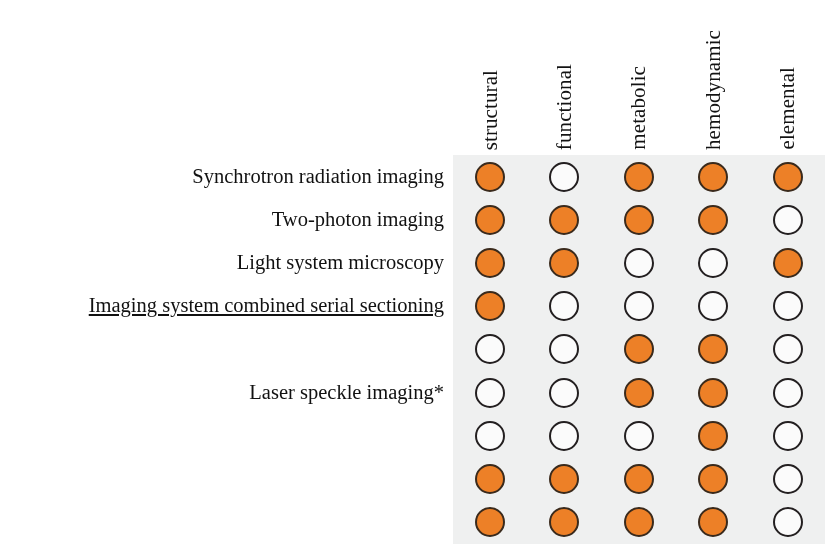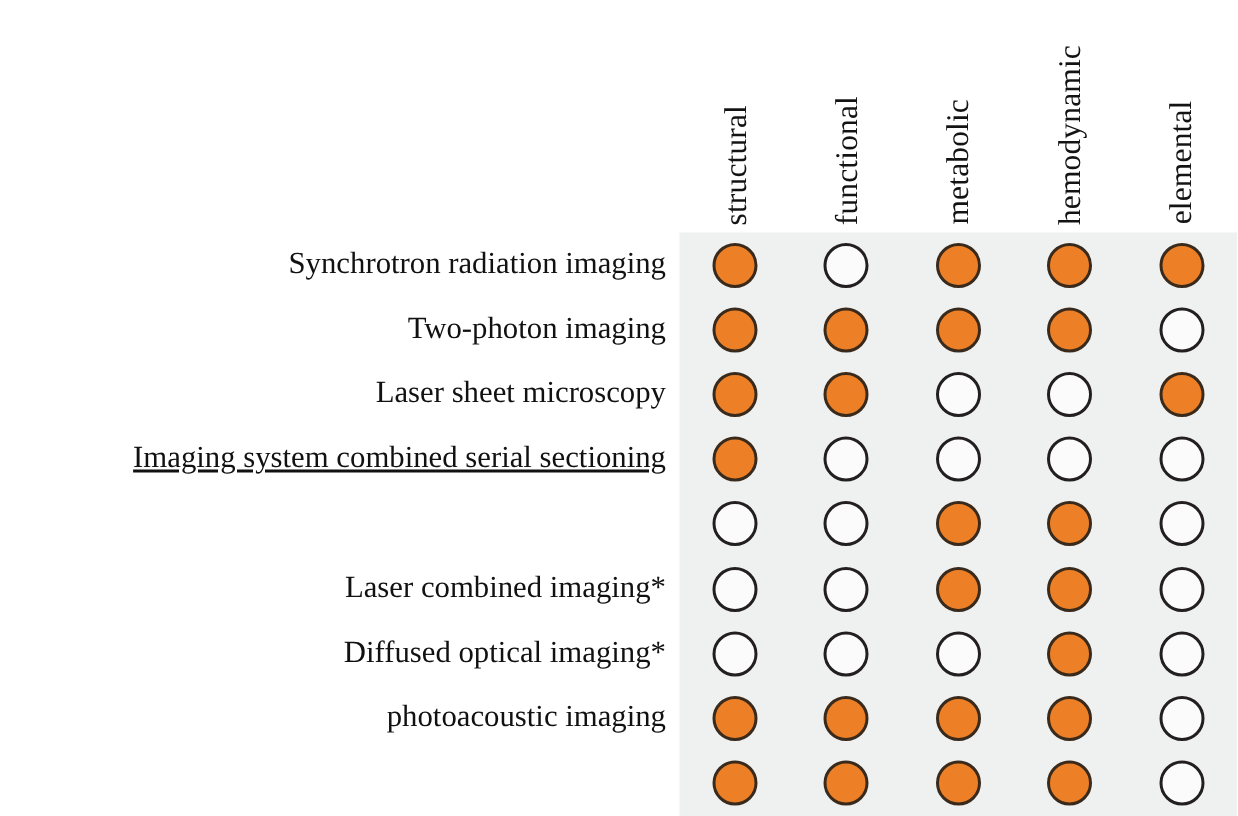--- a/index.html
+++ b/index.html
@@ -142,25 +142,23 @@
         <span class="label">hemodynamic</span>
       </div>
       <div class="col-header" style="left: 297.6px;">
         <span class="label">elemental</span>
       </div>
     </div>
 
   <div id="row-label-column">
       <div class="row-label" style="top: 0px;">Synchrotron radiation imaging</div>
       <div class="row-label" style="top: 43.2px;">Two-photon imaging</div>
-      <div class="row-label" style="top: 86.4px;">Laser sheet microscopy</div>
+      <div class="row-label" style="top: 86.4px;">Light system microscopy</div>
       <div class="row-label" style="top: 129.6px; text-decoration: underline;">Imaging system combined serial sectioning</div>
-      <div class="row-label" style="top: 216px;">Laser combined imaging*</div>
-      <div class="row-label" style="top: 259.2px;">Diffused optical imaging*</div>
-      <div class="row-label" style="top: 302.4px;">photoacoustic imaging</div>
+      <div class="row-label" style="top: 216px;">Laser speckle imaging*</div>
     </div>
 
   <div id="circle-grid">
       <div class="grid-row" style="top: 0px;">
         <div class="cell" style="left: 0px;">
           <span class="dot filled"></span>
         </div>
         <div class="cell" style="left: 74.4px;">
           <span class="dot empty"></span>
         </div>

